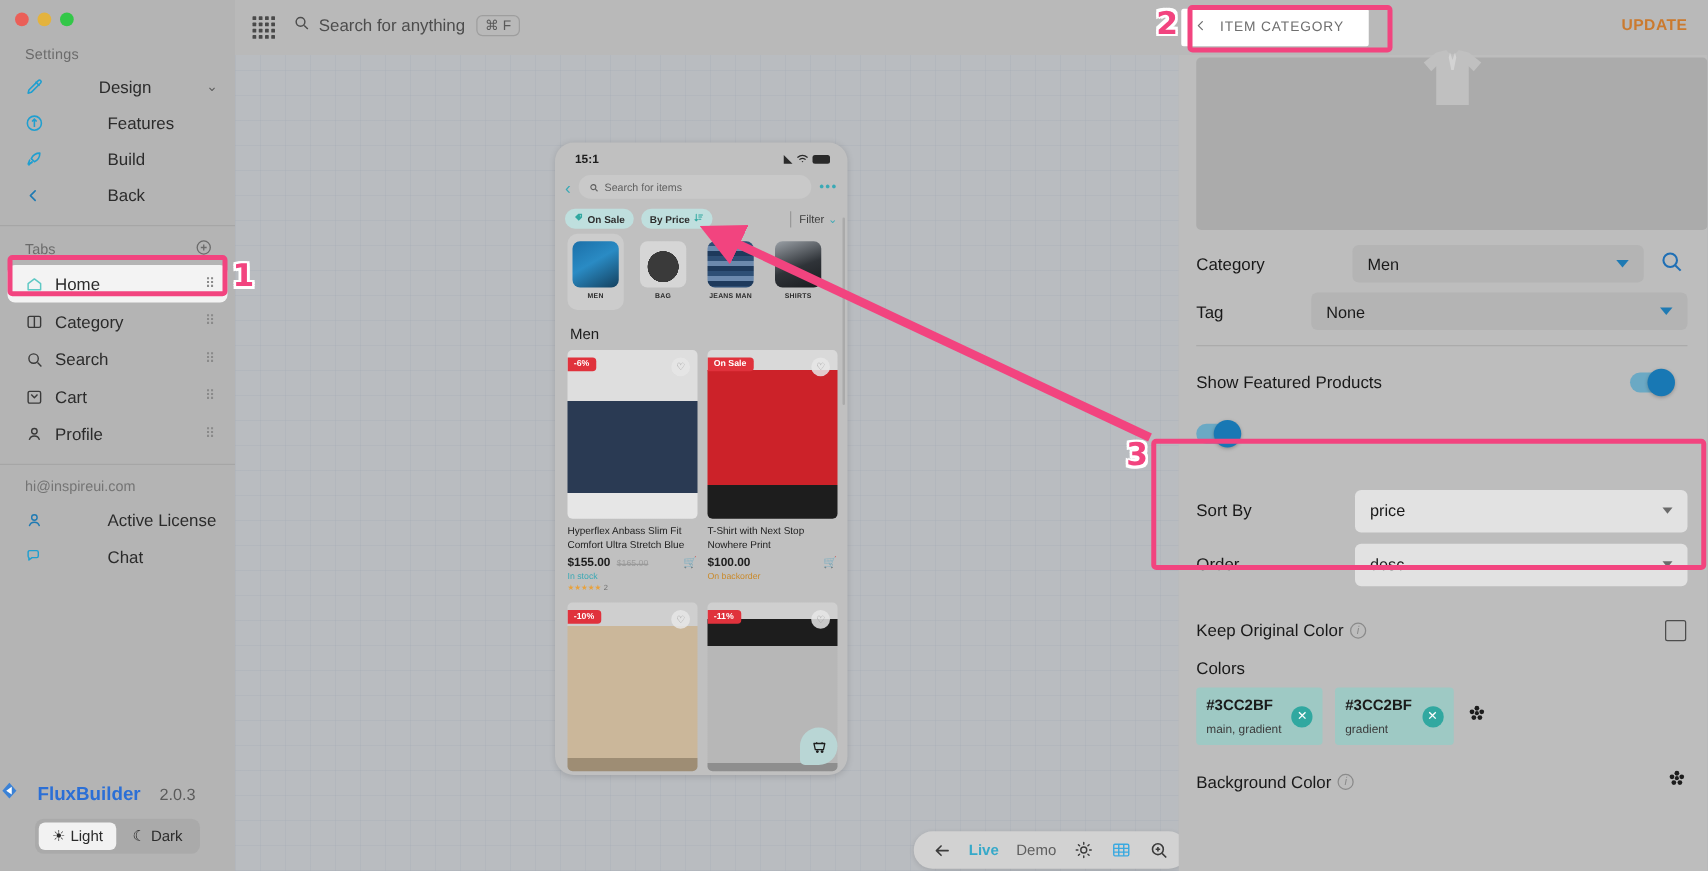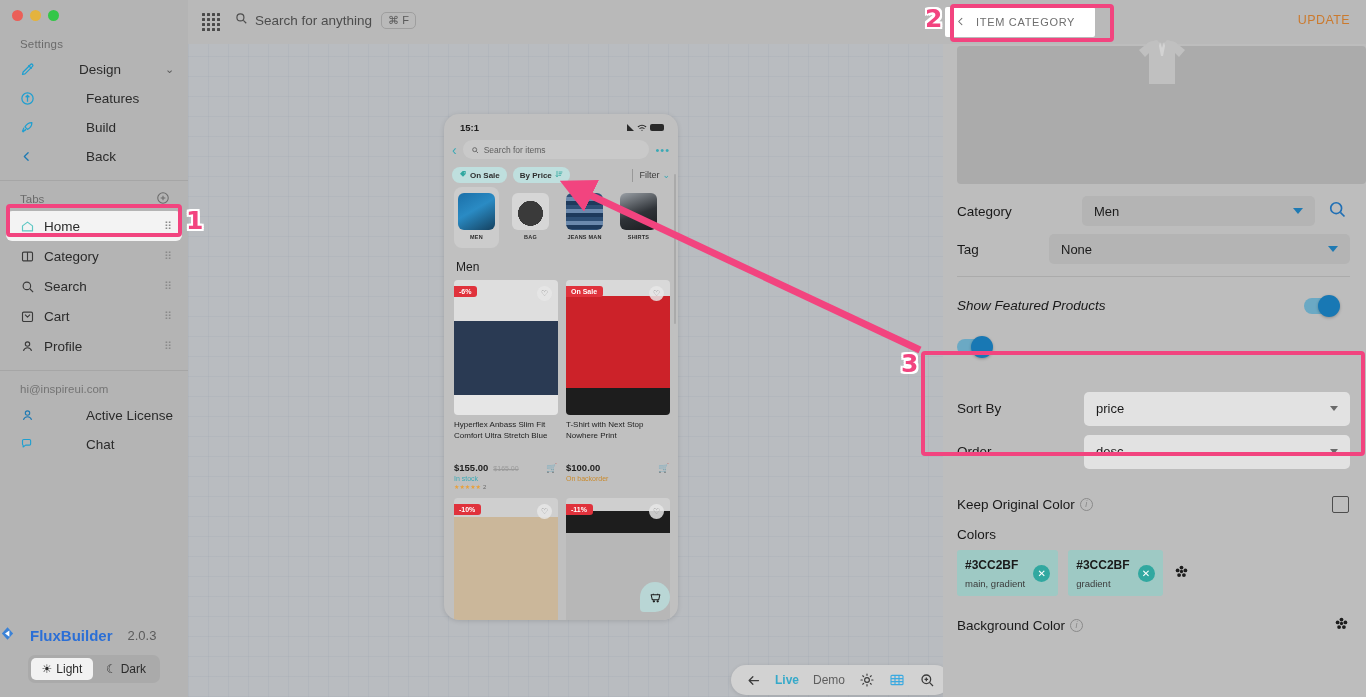--- a/index.html
+++ b/index.html
@@ -78,21 +78,21 @@
   .gi i { display:block; width:3px; height:3px; background:#4a4a4a; border-radius:.5px; }
   .searchbox {
     position: absolute; left: 46px; top: 11px; display: flex; align-items: center; gap: 7px;
   }
   .searchbox .ph { font-size: 13.5px; color: #4d4d4d; }
   .kbd {
     border: 1px solid #9e9e9e; border-radius: 5px; font-size: 11px; color: #5a5a5a;
     padding: 1px 6px; margin-left: 2px;
   }
   .update-btn {
-    position: absolute; right: 16px; top: 13px; font-size: 12.5px; font-weight: normal;
+    position: absolute; right: 16px; top: 13px; font-size: 12.5px; font-weight: bold;
     color: #cb7a2e; letter-spacing: .4px;
   }
 
   
   .itemcat-wrap { position: absolute; left: 757px; top: 7px; }
   .itemcat {
     width: 150px; height: 30px; background: #ffffff; border-radius: 2px;
     display: flex; align-items: center; padding-left: 10px; gap: 10px;
   }
   .itemcat .t { font-size: 11px; color: #6f6f6f; letter-spacing: .7px; }
@@ -157,21 +157,21 @@
   .badge {
     position: absolute; left: 0; top: 6px; background: #e0323c; color: #fff;
     font-size: 7px; font-weight: bold; padding: 2px 6px 2px 5px; border-radius: 0 3px 3px 0;
   }
   .heart {
     position: absolute; right: 6px; top: 6px; width: 15px; height: 15px; border-radius: 50%;
     background: rgba(230,230,230,.85); display: flex; align-items: center; justify-content: center;
     font-size: 8px; color: #8c8c8c;
   }
   .pname { font-size: 8px; color: #1d1d1d; line-height: 1.35; margin-top: 5px; }
-  .prow { display: flex; align-items: baseline; gap: 5px; margin-top: 20px; }
+  .prow { display: flex; align-items: baseline; gap: 5px; margin-top: 3px; }
   .price { font-size: 9.5px; color: #1d1d1d; font-weight: bold; }
   .oldprice { font-size: 7px; color: #9a9a9a; text-decoration: line-through; }
   .cartic { margin-left: auto; font-size: 9px; color: #2b2b2b; }
   .stock { font-size: 7px; color: #3aa9b5; margin-top: 2px;}
   .stock.back { color: #c98a2c; }
   .stars { font-size: 6px; color: #e8a13c; margin-top: 1px;}
   .stars span { color: #6a6a6a; margin-left: 2px;}
 
   .fab {
     position: absolute; right: 8px; bottom: 8px; width: 30px; height: 30px;
@@ -671,21 +671,21 @@
       <div class="frow">
         <span class="flabel" style="width:92px;">Tag</span>
         <div class="fselect" style="width:301px;">
           <span>None</span>
           <span class="caret"></span>
         </div>
       </div>
 
       <div class="hr" style="width:393px;"></div>
 
-      <div class="frow" style="height:41px;font-style:italic;">
+      <div class="frow" style="height:41px;">
         <span class="flabel" style="flex:1;">Show Featured Products</span>
         <span class="toggle" style="margin-right:28px;">
             <span class="knob"></span>
           </span>
       </div>
 
       <div class="frow" style="height:41px;">
         <span class="toggle" style="margin-right:28px;">
             <span class="knob"></span>
           </span>

